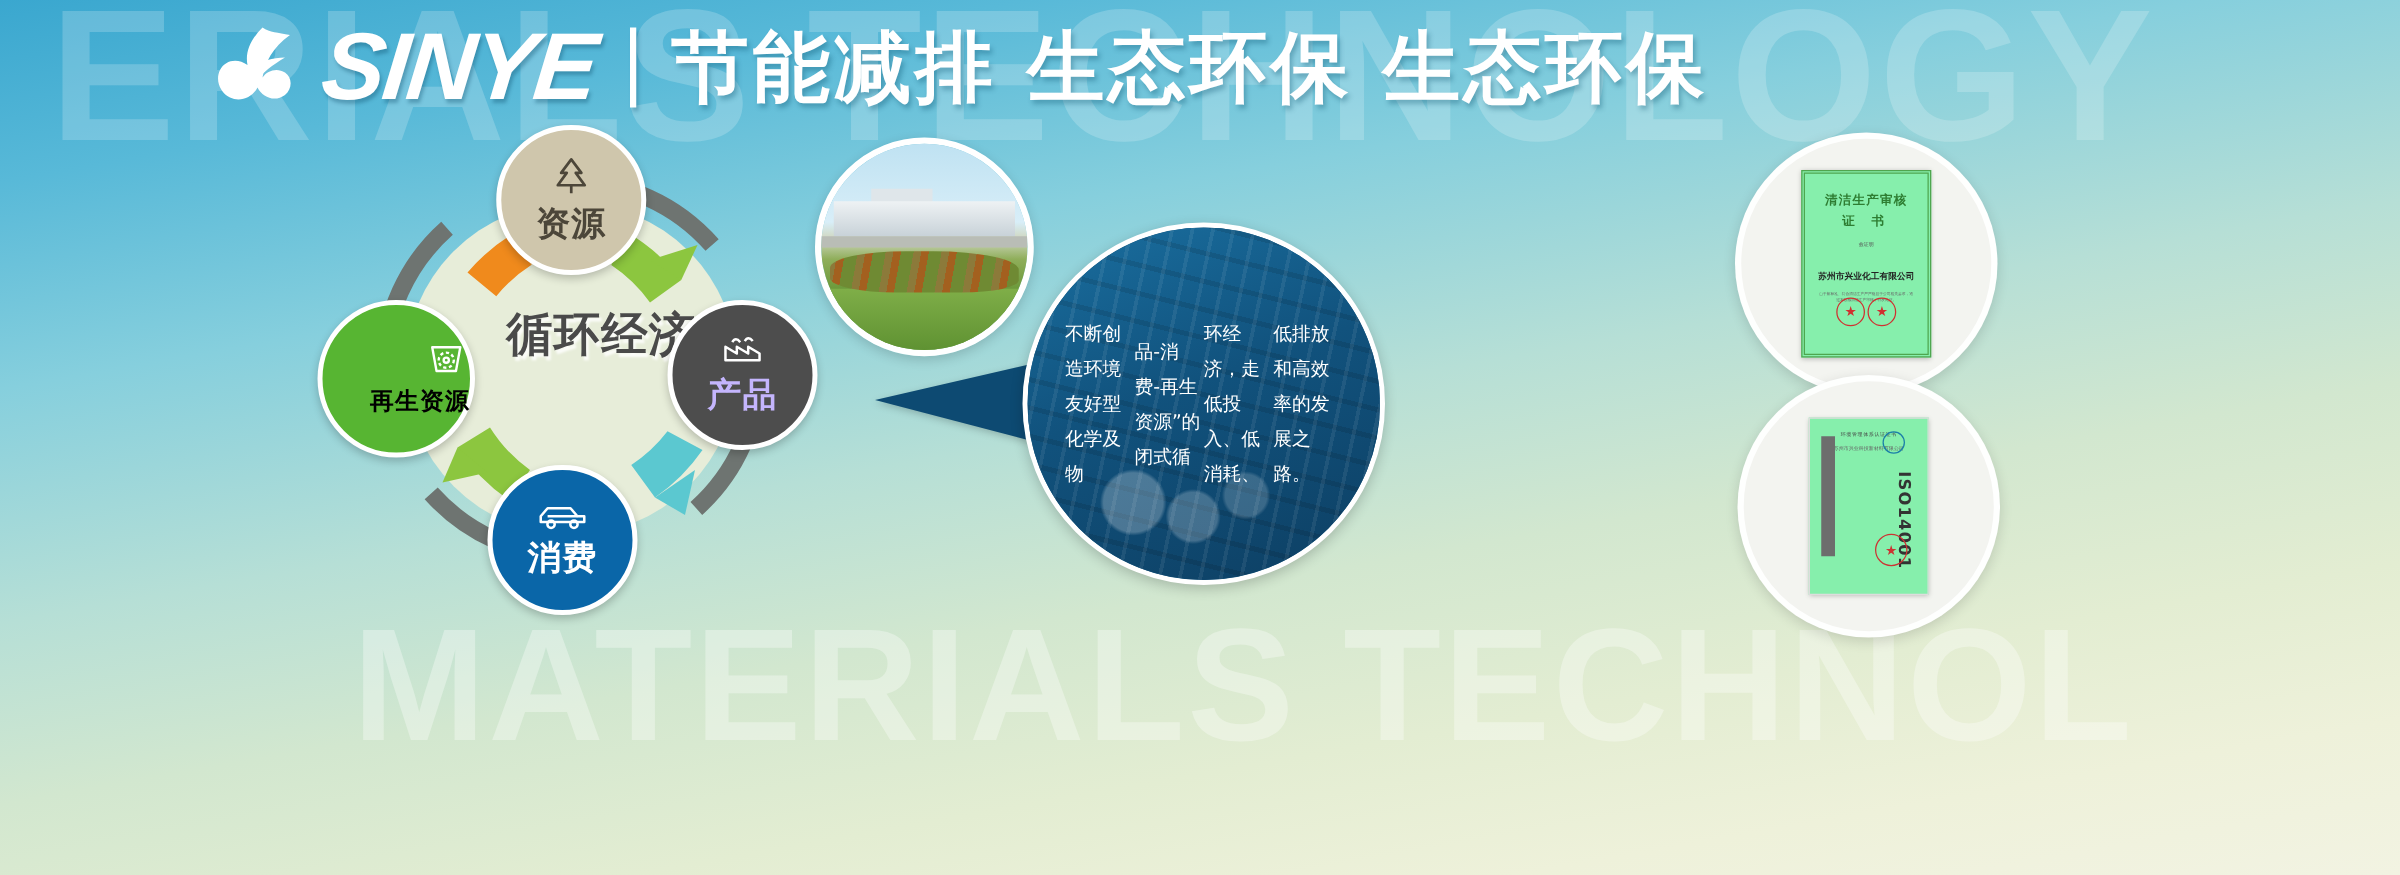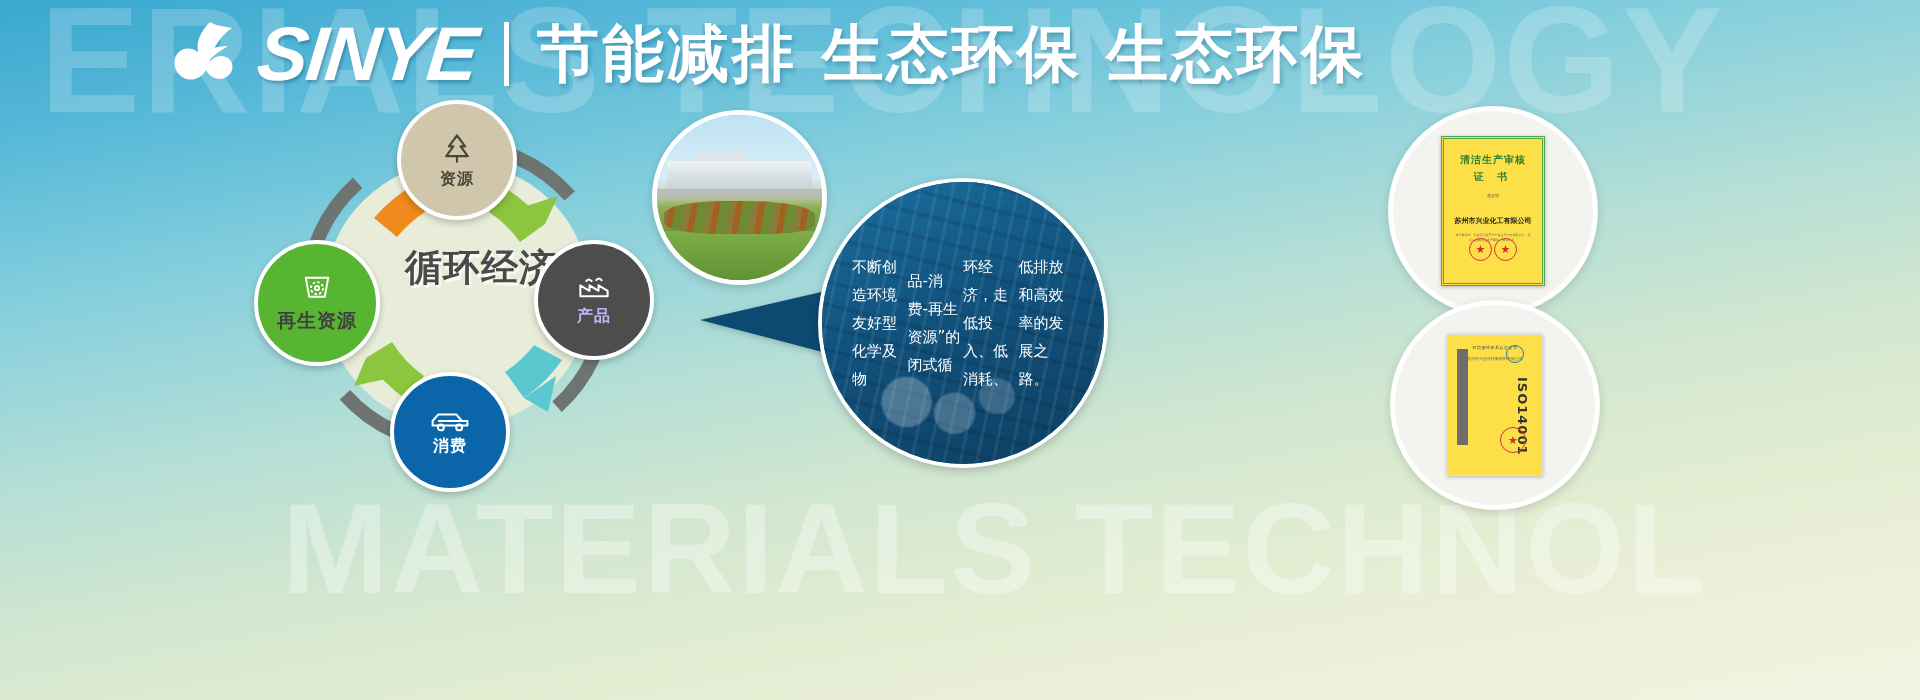--- a/index.html
+++ b/index.html
@@ -52,28 +52,28 @@
   
   .diagram{position:absolute;left:262px;top:100px;width:390px;height:390px;z-index:6;}
   .node{
     position:absolute;border-radius:50%;
     box-shadow:0 3px 7px rgba(0,0,0,.22);
     border:4px solid #ffffff;
     display:flex;flex-direction:column;align-items:center;justify-content:center;
     text-align:center;
   }
   .node .nlabel{
-    font-family:"DejaVu Sans",sans-serif;font-size:16px;font-weight:700;
+    font-family:"DejaVu Sans",sans-serif;font-size:27px;font-weight:700;
     letter-spacing:1px;margin-top:2px;
   }
   .node svg{display:block;}
   .node-resource{width:112px;height:112px;left:135px;top:0;background:#cfc6ac;color:#4c4639;}
   .node-product{width:112px;height:112px;right:-2px;top:140px;background:#4d4d4d;color:#c4b5fd;align-items:center;}
   .node-consume{width:112px;height:112px;left:128px;top:272px;background:#0a66a8;color:#ffffff;}
-  .node-recycle{width:118px;height:118px;left:-8px;top:140px;background:#57b532;color:#404040;}
+  .node-recycle{width:118px;height:118px;left:-8px;top:140px;background:#57b532;color:#000000;align-items:flex-end;}
   .center-text{
     position:absolute;left:124px;top:146px;width:190px;text-align:center;
     font-family:"DejaVu Sans",sans-serif;font-weight:700;color:#4a4a4a;
     font-size:37px;line-height:44px;letter-spacing:1px;
     text-shadow:2px 3px 2px rgba(255,255,255,.85);
   }
   
   .photo-circle{
     position:absolute;border-radius:50%;overflow:hidden;
     border:5px solid #ffffff;box-shadow:0 3px 9px rgba(0,0,0,.16);z-index:5;
@@ -87,21 +87,21 @@
   .pc-factory .lawn{position:absolute;left:0;bottom:0;width:100%;height:30%;background:linear-gradient(#7fae48,#5f9232);}
   
   .cert{
     position:absolute;border-radius:50%;background:#f3f4f0;
     border:5px solid rgba(255,255,255,.92);box-shadow:0 3px 10px rgba(0,0,0,.14);
     overflow:hidden;z-index:5;display:flex;align-items:center;justify-content:center;
   }
   .cert-clean{left:1388px;top:106px;width:200px;height:200px;}
   .cert-iso{left:1390px;top:300px;width:200px;height:200px;}
   .cert-paper{
-    background:#fde047;box-shadow:0 1px 4px rgba(0,0,0,.25);
+    background:#86efac;box-shadow:0 1px 4px rgba(0,0,0,.25);
     position:relative;display:flex;flex-direction:column;align-items:center;
   }
   .cert-clean .cert-paper{width:104px;height:150px;border:3px double #4fa64f;padding:6px 5px;box-sizing:border-box;}
   .cert-clean .ct1{font-size:10px;font-weight:700;color:#2e7d32;letter-spacing:1px;margin-top:8px;}
   .cert-clean .ct2{font-size:10px;font-weight:700;color:#2e7d32;letter-spacing:5px;margin-top:3px;}
   .cert-clean .ctsub{font-size:4px;color:#555;margin-top:9px;}
   .cert-clean .ctname{font-size:7px;font-weight:700;color:#222;margin-top:18px;}
   .cert-clean .ctbody{font-size:3px;color:#666;margin-top:7px;line-height:5px;text-align:center;width:86%;}
   .stamp-row{position:absolute;bottom:22px;display:flex;gap:2px;}
   .stamp{width:21px;height:21px;border-radius:50%;border:1.5px solid #d03030;color:#d03030;font-size:11px;display:flex;align-items:center;justify-content:center;}

